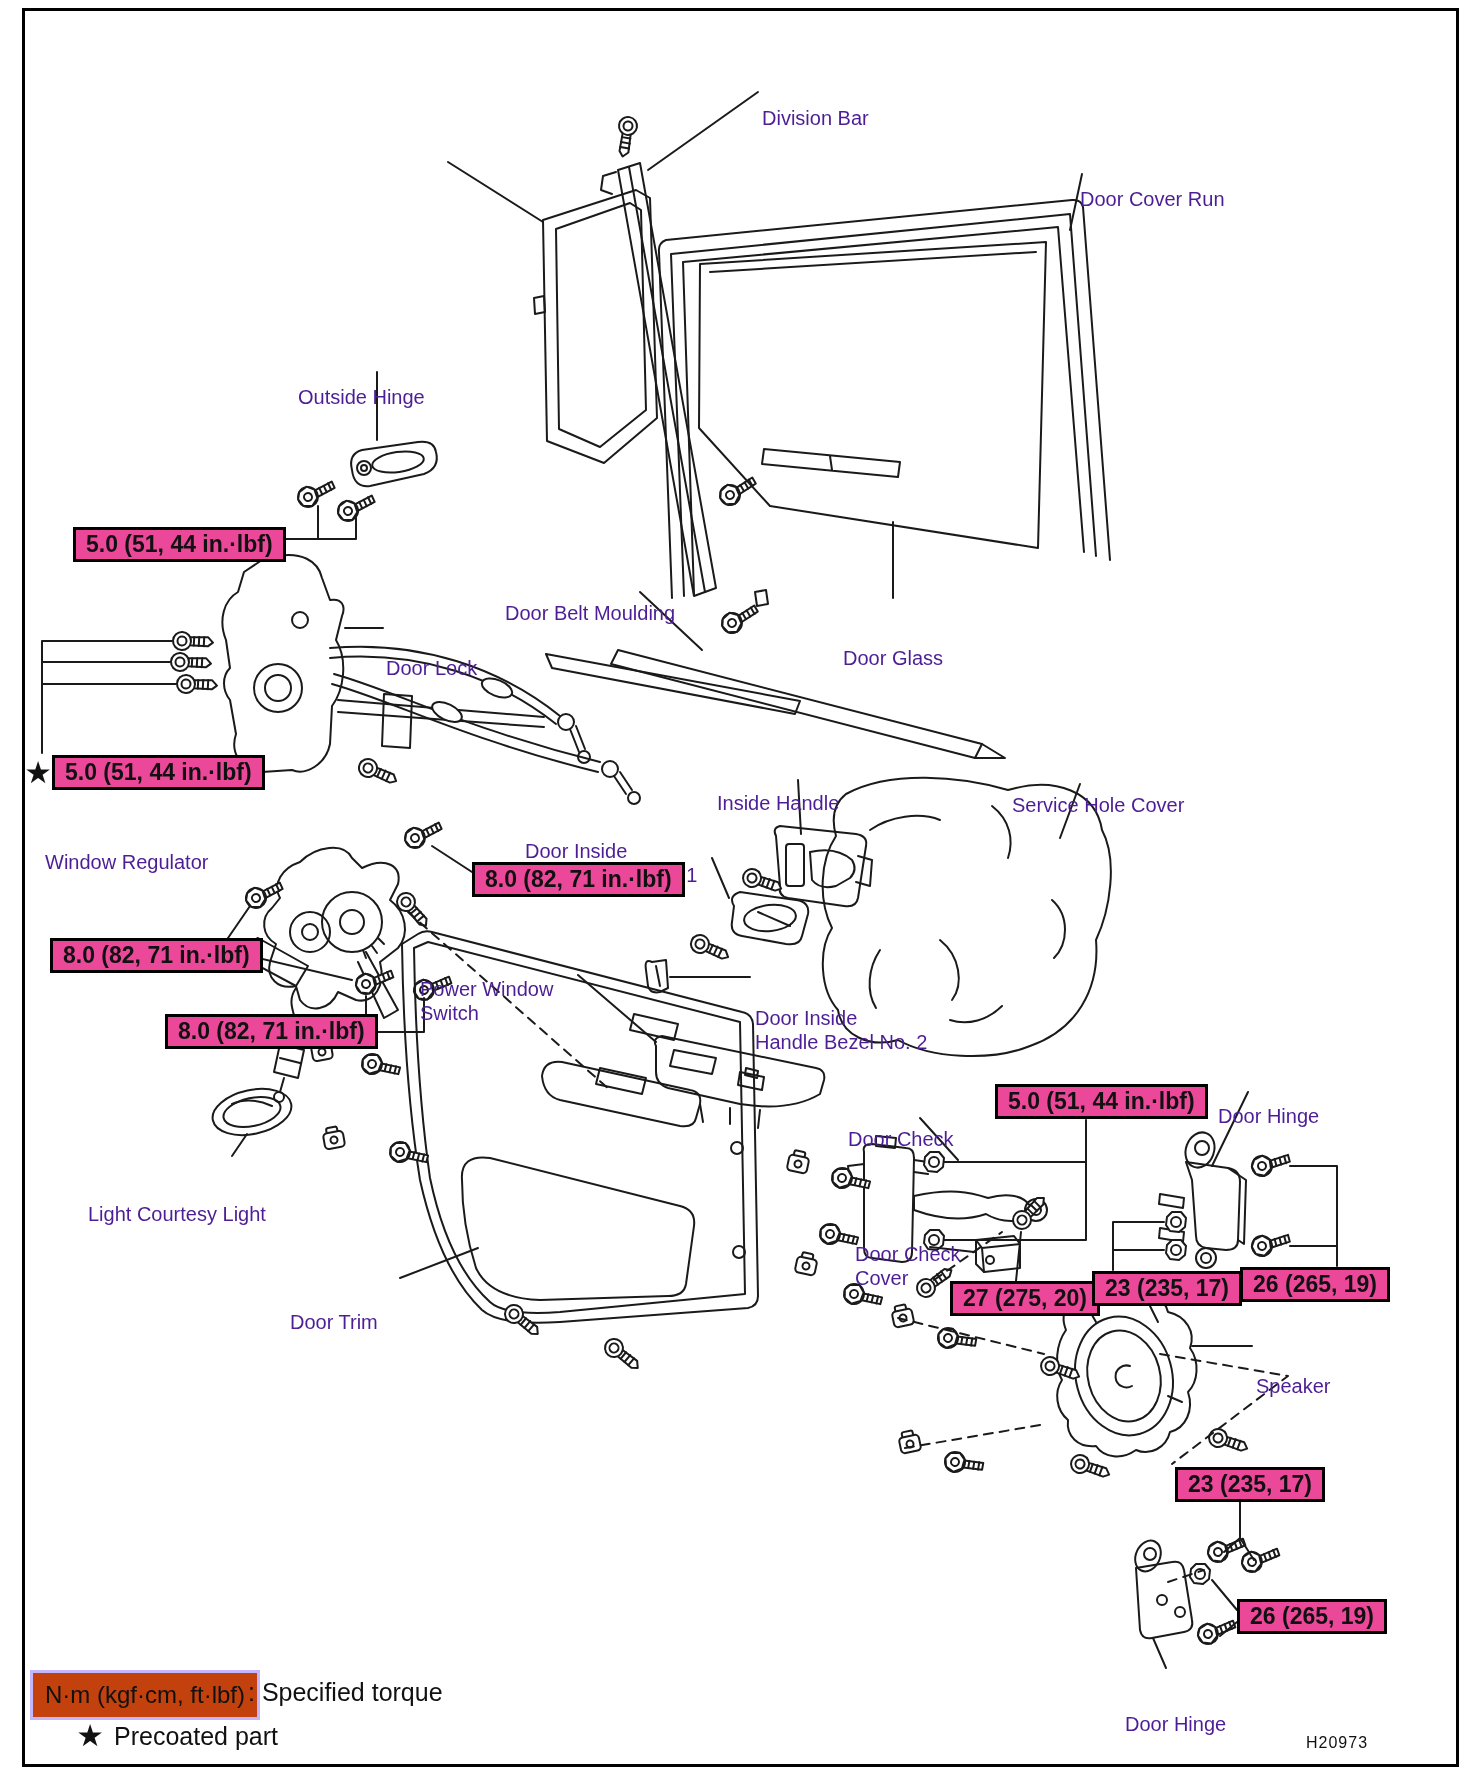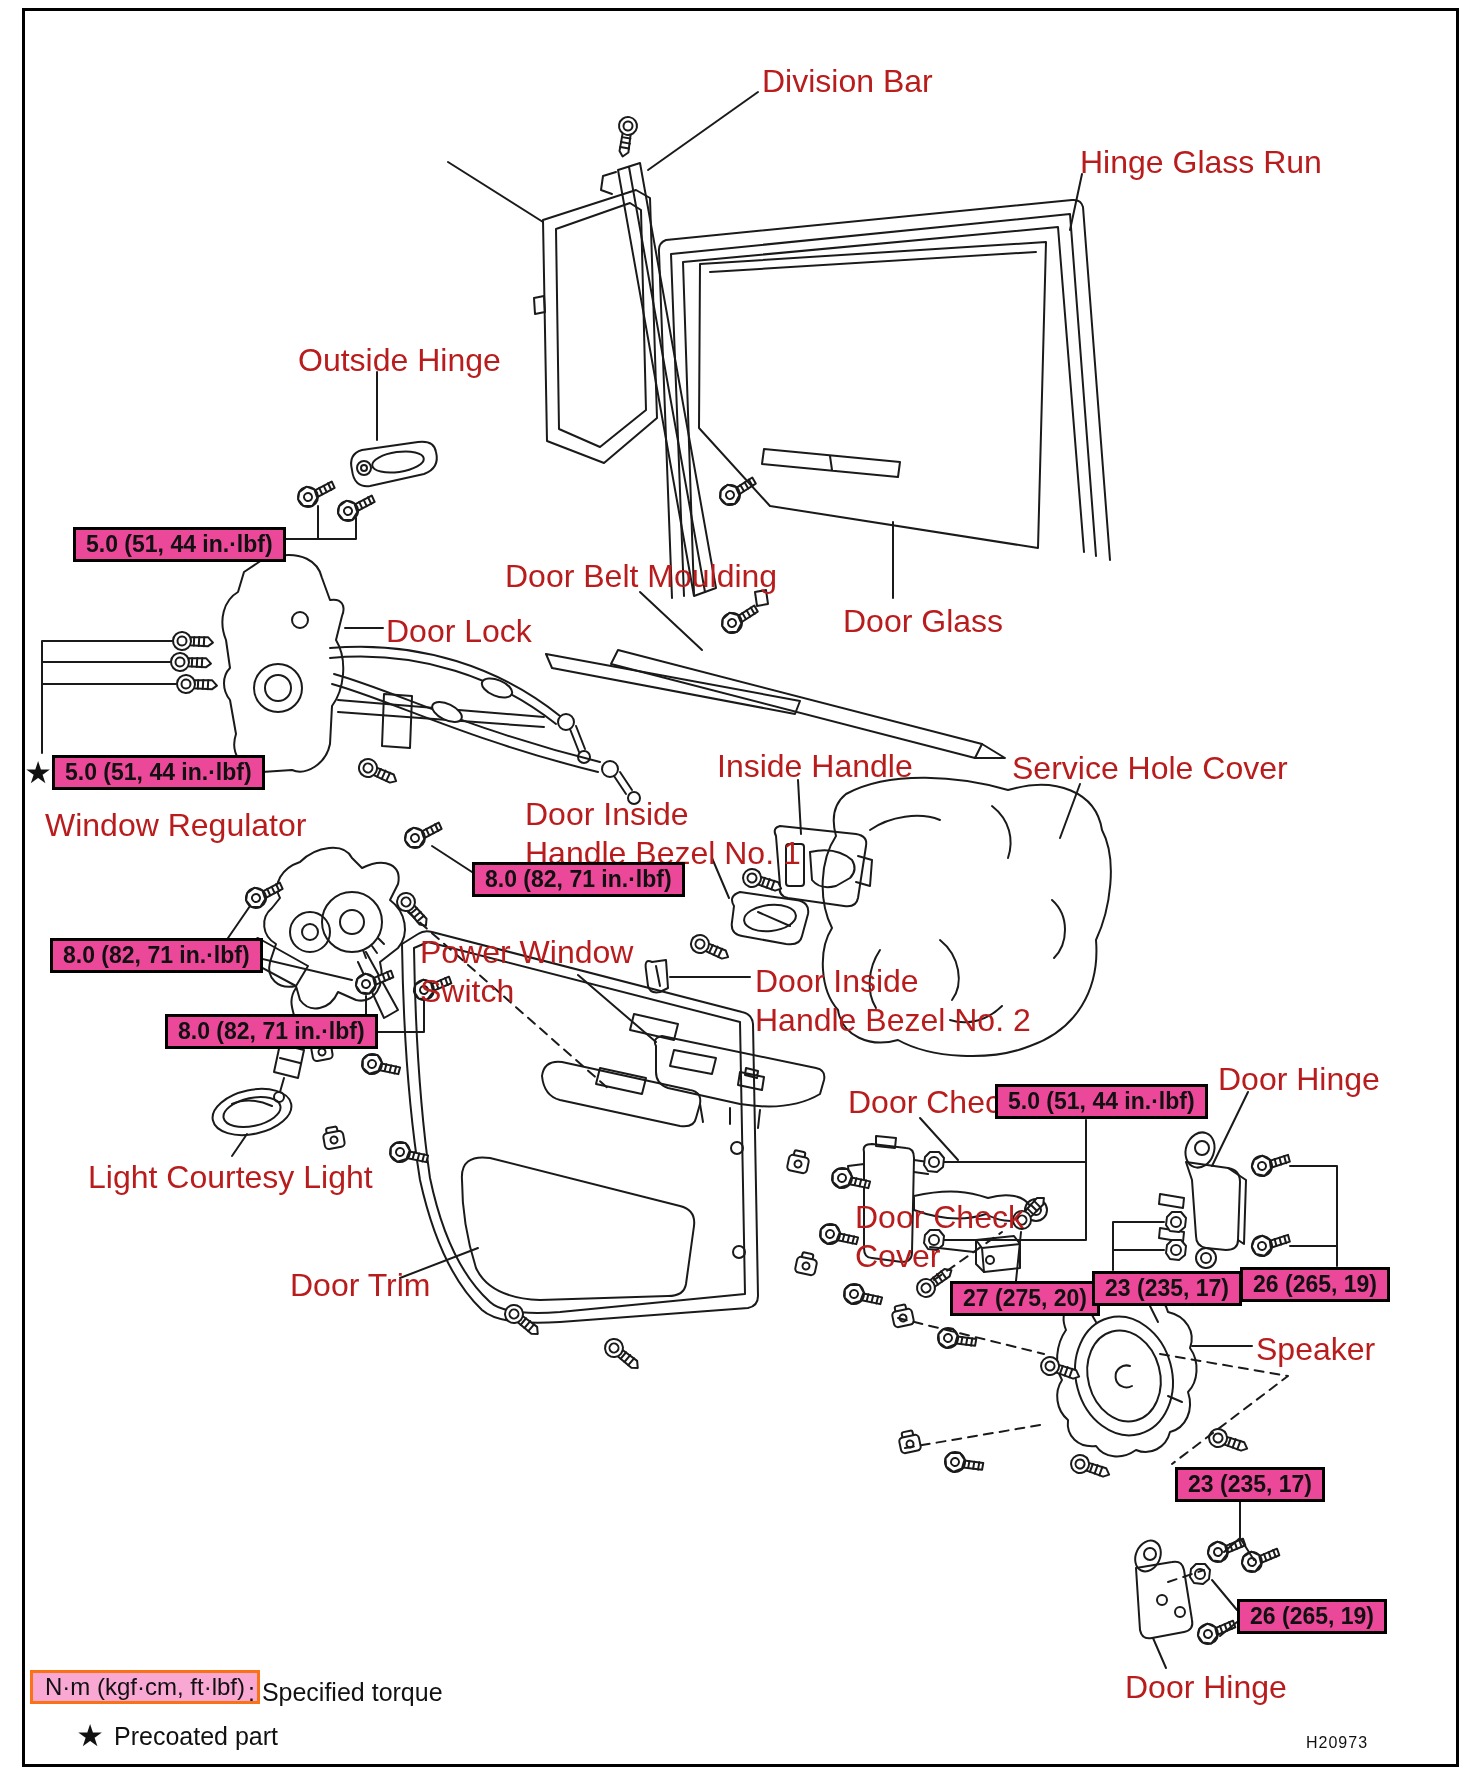--- a/index.html
+++ b/index.html
@@ -1,25 +1,25 @@
 <!DOCTYPE html>
 <html><head>
 <meta charset="utf-8">
 <style>
   html,body{margin:0;padding:0;background:#fff;}
   #stage{position:relative;width:1472px;height:1780px;background:#fff;overflow:hidden;
          font-family:"Liberation Sans",sans-serif;color:#111;}
   #frame{position:absolute;left:22px;top:8px;width:1431px;height:1753px;border:3px solid #000;}
   svg.art{position:absolute;left:0;top:0;}
-  .lbl{position:absolute;font-size:32px;line-height:1.22;color:#b91c1c;white-space:pre-line;}
+  .lbl{position:absolute;font-size:20px;line-height:1.22;color:#4c1d95;white-space:pre-line;margin-top:44px;}
   .tq{position:absolute;border:3px solid #000;background:#ec4899;font-weight:bold;
       font-size:23px;line-height:1.1;padding:2px 10px;white-space:nowrap;}
   .star{position:absolute;font-size:27px;font-weight:bold;}
-  .legend-box{position:absolute;border:3px solid #f97316;background:#f9a8d4;font-size:24px;
-      padding:0 12px;white-space:nowrap;}
+  .legend-box{position:absolute;border:3px solid #c4b5fd;background:#c2410c;font-size:24px;
+      padding:8px 12px;white-space:nowrap;}
   .legend-note{position:absolute;font-size:25px;white-space:nowrap;}
   .figcode{position:absolute;font-size:16px;letter-spacing:1px;}
 </style>
 </head>
 <body>
 
 <div id="stage">
   <div id="frame"></div>
 
   <svg class="art" width="1472" height="1780" viewBox="0 0 1472 1780" fill="none" stroke="#1a1a1a" stroke-width="2" stroke-linecap="round" stroke-linejoin="round">
@@ -301,21 +301,21 @@
         <path d="M934,1280 L1002,1232"></path>
         <path d="M898,1318 L1044,1354"></path>
         <path d="M905,1448 L1046,1424"></path>
         <path d="M1160,1354 L1288,1376 L1172,1464"></path>
         <path d="M1168,1582 L1204,1570"></path>
       </g>
     </g>
   </svg>
 
   <div class="lbl" style="left:762px;top:62px">Division Bar</div>
-  <div class="lbl" style="left:1080px;top:143px">Hinge Glass Run</div>
+  <div class="lbl" style="left:1080px;top:143px">Door Cover Run</div>
   <div class="lbl" style="left:298px;top:341px">Outside Hinge</div>
   <div class="lbl" style="left:386px;top:612px">Door Lock</div>
   <div class="lbl" style="left:505px;top:557px">Door Belt Moulding</div>
   <div class="lbl" style="left:843px;top:602px">Door Glass</div>
   <div class="lbl" style="left:717px;top:747px">Inside Handle</div>
   <div class="lbl" style="left:1012px;top:749px">Service Hole Cover</div>
   <div class="lbl" style="left:45px;top:806px">Window Regulator</div>
   <div class="lbl" style="left:525px;top:795px">Door Inside
 Handle Bezel No. 1</div>
   <div class="lbl" style="left:420px;top:933px">Power Window

